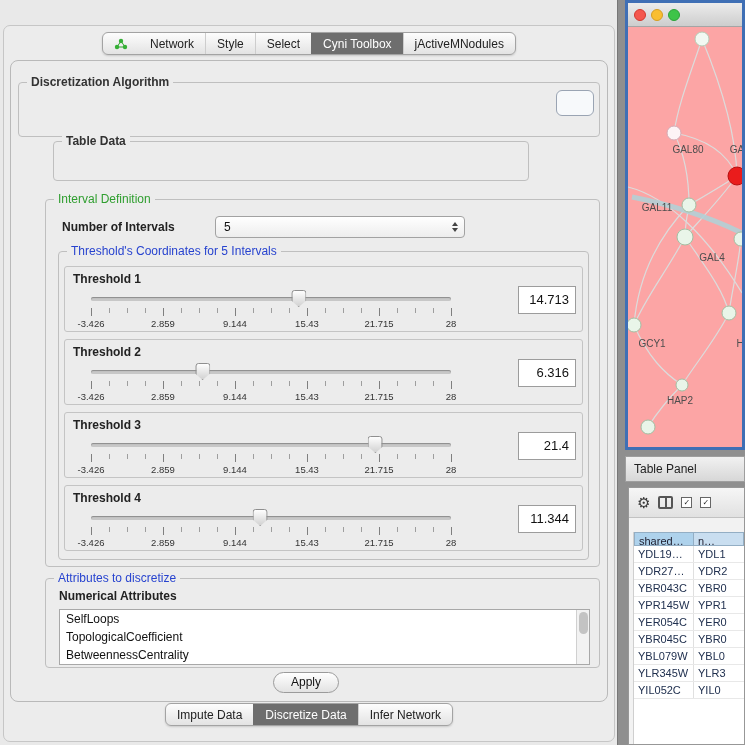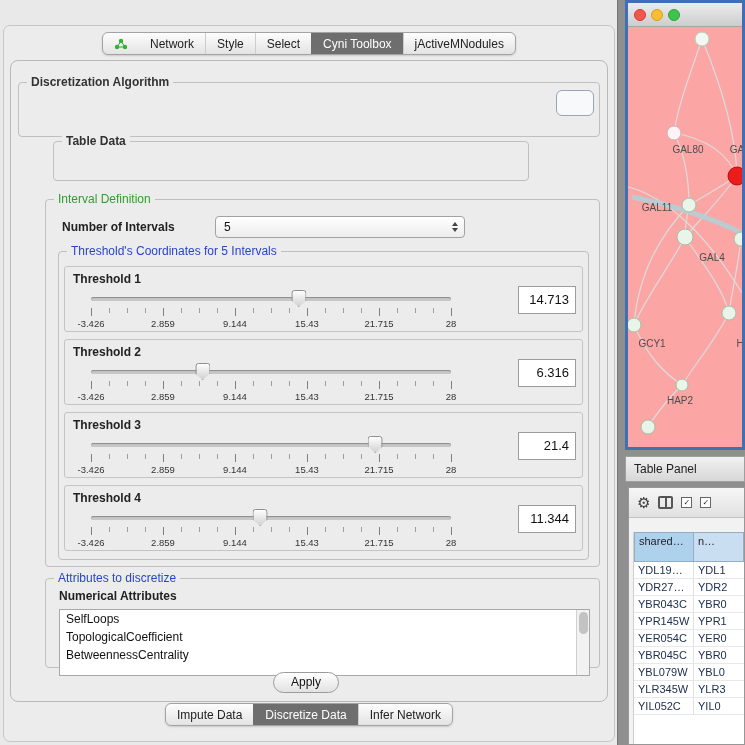--- a/index.html
+++ b/index.html
@@ -69,21 +69,21 @@
     clip-path:polygon(0 0,100% 0,100% 62%,50% 100%,0 62%); z-index:5; }
   .ticks-minor { position:absolute; left:0; top:19px; width:361px; height:5px;
     background:repeating-linear-gradient(to right,#9e9e9e 0 1px,transparent 1px 18px); }
   .ticks-major { position:absolute; left:0; top:19px; width:361px; height:8px;
     background:repeating-linear-gradient(to right,#7f7f7f 0 1px,transparent 1px 72px); }
   .tick-label { position:absolute; top:29px; transform:translateX(-50%); font-size:9.5px; color:#333; white-space:nowrap; }
   .tvalue { position:absolute; right:6px; top:19px; width:58px; height:28px; background:#fff;
     border:1px solid #9c9c9c; font-size:13px; color:#111; text-align:right; line-height:26px; padding-right:6px; }
 
   
-  .listbox { position:absolute; left:13px; top:30px; width:531px; height:67px; background:#fff; border:1px solid #a8a8a8; overflow:hidden; }
+  .listbox { position:absolute; left:13px; top:30px; width:531px; height:56px; background:#fff; border:1px solid #a8a8a8; overflow:hidden; }
   .list-item { height:18px; line-height:18px; padding-left:6px; font-size:12px; color:#111; white-space:nowrap; }
   .vscroll { position:absolute; right:0; top:0; width:13px; height:100%; background:#f2f2f2; border-left:1px solid #d0d0d0; }
   .vthumb { position:absolute; left:2px; top:2px; width:9px; height:22px; background:#c3c3c3; border-radius:5px; }
 
   .apply-btn { position:absolute; left:273px; top:672px; width:66px; height:21px;
     border:1px solid #9b9b9b; border-radius:11px; background:linear-gradient(#ffffff,#e2e2e2);
     font-size:12px; color:#111; text-align:center; line-height:19px; }
 
   
   .net-win { position:absolute; left:625px; top:0; width:120px; height:450px; border:3px solid #3f6fb5; background:#fca5a5; }
@@ -102,21 +102,21 @@
     font-size:12px; color:#222; line-height:24px; padding-left:8px; }
   .tp-win { position:absolute; left:628px; top:487px; width:117px; height:258px; background:#f2f2f2; border:1px solid #979797; }
   .tp-toolbar { position:absolute; left:0; top:0; width:100%; height:30px;
     background:linear-gradient(#f6f6f6,#e1e1e1); border-bottom:1px solid #c2c2c2;
     display:flex; align-items:center; gap:8px; padding-left:8px; }
   .gear { font-size:15px; color:#3a3a3a; line-height:1; }
   .split-icon { width:15px; height:13px; border:2px solid #555; border-radius:2px; position:relative; }
   .split-icon:after { content:""; position:absolute; left:5px; top:0; bottom:0; width:2px; background:#555; }
   .cb { width:11px; height:11px; border:1px solid #666; background:#fff; font-size:8px; line-height:10px; text-align:center; color:#2a2a2a; }
   .tp-body { position:absolute; left:4px; top:44px; right:0; bottom:0; background:#fff; border-left:1px solid #cfcfcf; }
-  .th-row { display:flex; height:30px; }
+  .th-row { display:flex; height:14px; }
   .th { font-size:11px; color:#223; line-height:16px; padding-left:4px; border:1px solid #93aec4; overflow:hidden; white-space:nowrap; }
   .th.c1 { width:60px; background:#aed2ec; }
   .th.c2 { flex:1; background:#c9def0; border-left:none; }
   .tr { display:flex; height:17px; background:#fff; border-bottom:1px solid #e8e8e8; }
   .td { font-size:11px; color:#20304f; line-height:16px; padding-left:4px; overflow:hidden; white-space:nowrap; }
   .td.c1 { width:60px; border-right:1px solid #e0e0e0; }
   .td.c2 { flex:1; }
 </style>
 </head>
 <body>

